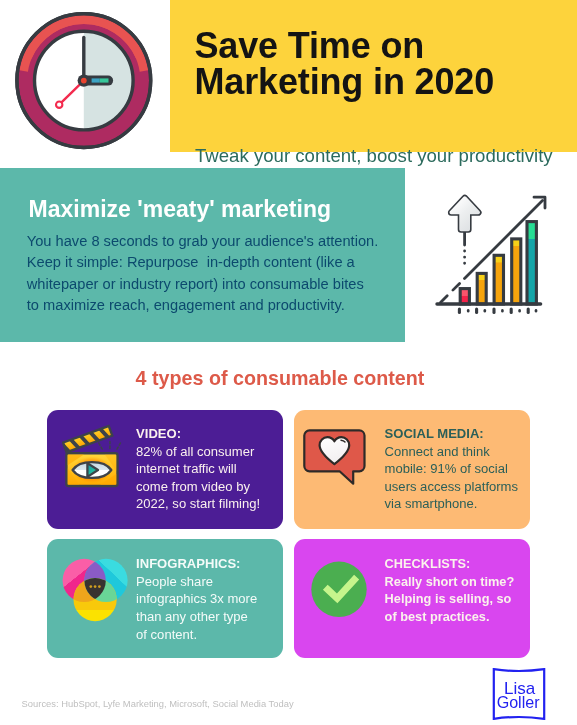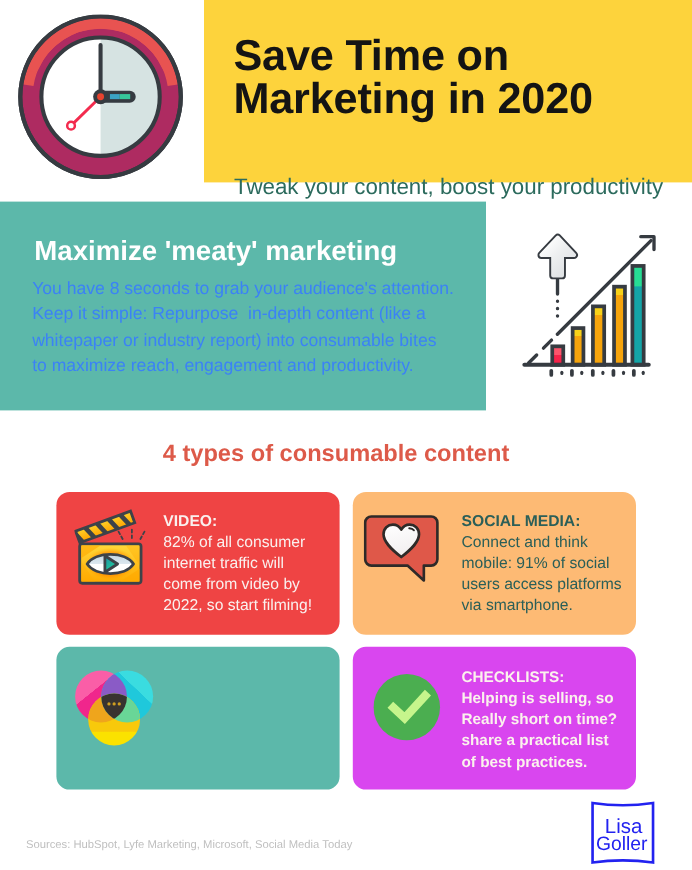--- a/index.html
+++ b/index.html
@@ -8,21 +8,21 @@
   .abs{position:absolute;}
   
   #header-band{left:170px;top:0;width:407px;height:152px;background:#FDD33C;}
   #clock-icon{left:15px;top:12px;}
   #header-title{left:194.5px;top:28px;width:380px;font-size:36px;font-weight:bold;line-height:35.8px;
                 color:#141414;letter-spacing:-0.15px;}
   #header-subtitle{left:195px;top:103.5px;font-size:18.6px;color:#2C6B5D;letter-spacing:0px;margin-top:41px;}
   
   #intro-panel{left:0;top:168px;width:405px;height:174px;background:#5CB8AA;}
   #intro-title{left:28.6px;top:196.2px;font-size:23px;font-weight:bold;color:#ffffff;letter-spacing:0px;}
-  #intro-body{left:26.8px;top:230.5px;font-size:14.65px;line-height:21.6px;color:#3b82f6;letter-spacing:0px;}
+  #intro-body{left:26.8px;top:230.5px;font-size:14.65px;line-height:21.6px;color:#0c4a6e;letter-spacing:0px;}
   #intro-body > div{white-space:pre;}
   #growth-chart-icon{left:432px;top:192px;}
   
   #section-title{left:0;top:366.8px;width:560px;text-align:center;font-size:19.7px;font-weight:bold;color:#DD5A49;letter-spacing:0px;}
   
   .card{border-radius:11px;}
   .card-icon{position:absolute;}
   .card-text{position:absolute;font-size:13.05px;line-height:17.6px;letter-spacing:0px;}
   .card-text b{font-weight:bold;}
   #card-video{left:47px;top:410px;width:236px;height:119px;}
@@ -144,21 +144,21 @@
   </g>
   <path d="M 32.6 39.5 L 32.6 53" stroke="#363B41" stroke-width="2.8" fill="none" stroke-linecap="round"></path>
   <path d="M 32.6 59 L 32.6 72" stroke="#363B41" stroke-width="2.8" fill="none" stroke-linecap="round" stroke-dasharray="0.1 6"></path>
   <path d="M 32.8 6.0 L 46.3 20.5 L 36.3 20.5 L 36.3 37.5 L 29.0 37.5 L 29.0 20.5 L 19.2 20.5 Z" fill="url(#gcArr)" stroke="#363B41" stroke-width="6.6" stroke-linejoin="round" stroke-linecap="round"></path>
   <path d="M 32.8 6.0 L 46.3 20.5 L 36.3 20.5 L 36.3 37.5 L 29.0 37.5 L 29.0 20.5 L 19.2 20.5 Z" fill="url(#gcArr)" stroke="url(#gcArr)" stroke-width="3.4" stroke-linejoin="round" stroke-linecap="round"></path>
 </svg>
 </div>
 
 <div class="abs" id="section-title">4 types of consumable content</div>
 
-<div class="abs card" id="card-video" style="background:#ef4444">
+<div class="abs card" id="card-video" style="background:#4c1d95">
   <div class="card-icon" style="left:14.5px;top:8px">
   <svg width="72" height="80" viewBox="0 0 72 80" aria-hidden="true">
     <defs>
       <linearGradient id="vby" x1="0" y1="0" x2="0" y2="1">
         <stop offset="0" stop-color="#FFD83B"></stop>
             <stop offset="1" stop-color="#FFAA00"></stop>
           </linearGradient>
       <linearGradient id="vcl" x1="0" y1="0" x2="0" y2="1">
         <stop offset="0" stop-color="#FFD229"></stop>
             <stop offset="1" stop-color="#FFA300"></stop>
@@ -287,34 +287,40 @@
             <circle cx="34.1" cy="44.6" r="21.6" fill="#383330"></circle>
           </g>
         </g>
     <g fill="#CF9E20">
       <circle cx="29.8" cy="31.6" r="1.35"></circle>
       <circle cx="34.1" cy="31.6" r="1.35"></circle>
       <circle cx="38.4" cy="31.6" r="1.35"></circle>
     </g>
   </svg>
   </div>
+  <div class="card-text" style="left:89.1px;top:16.3px;color:#F4FBF9">
+    <div><b>INFOGRAPHICS:</b></div>
+    <div>People share</div>
+    <div>infographics 3x more</div>
+    <div>than any other type</div>
+    <div>of content.</div>
+  </div>
 </div>
 
 <div class="abs card" id="card-checklists" style="background:#d946ef">
   <div class="card-icon" style="left:17.2px;top:17.8px">
   <svg width="60" height="60" viewBox="0 0 60 60" aria-hidden="true">
     <circle cx="28" cy="32.3" r="27.7" fill="#4BAE50"></circle>
     <path d="M 16.8 32.6 L 26.2 41.4 L 43.3 22.7" fill="none" stroke="#C6F58C" stroke-width="6.9" stroke-linecap="square" stroke-linejoin="miter"></path>
   </svg>
   </div>
   <div class="card-text" style="left:90.6px;top:16.3px;color:#FBF2EC;font-weight:bold;font-size:12.75px">
     <div><b>CHECKLISTS:</b></div>
+    <div>Really short on time?</div>
     <div>Helping is selling, so</div>
-    <div>Really short on time?</div>
-    <div>share a practical list</div>
     <div>of best practices.</div>
   </div>
 </div>
 
 <div class="abs" id="sources-text">Sources: HubSpot, Lyfe Marketing, Microsoft, Social Media Today</div>
 
 <div class="abs" id="logo">
   <svg width="56" height="54" viewBox="0 0 56 54" aria-hidden="true">
     <path d="M 2.8 2.2 C 18 4.4 38 4.4 53.2 2.2 L 53.2 51.8 C 38 49.6 18 49.6 2.8 51.8 Z" fill="#FFFFFF" stroke="#2222F0" stroke-width="2.2" stroke-linejoin="miter"></path>
     <text x="28.6" y="27.1" text-anchor="middle" font-family="&quot;Liberation Sans&quot;, sans-serif" font-size="17" fill="#2222F0">Lisa</text>

